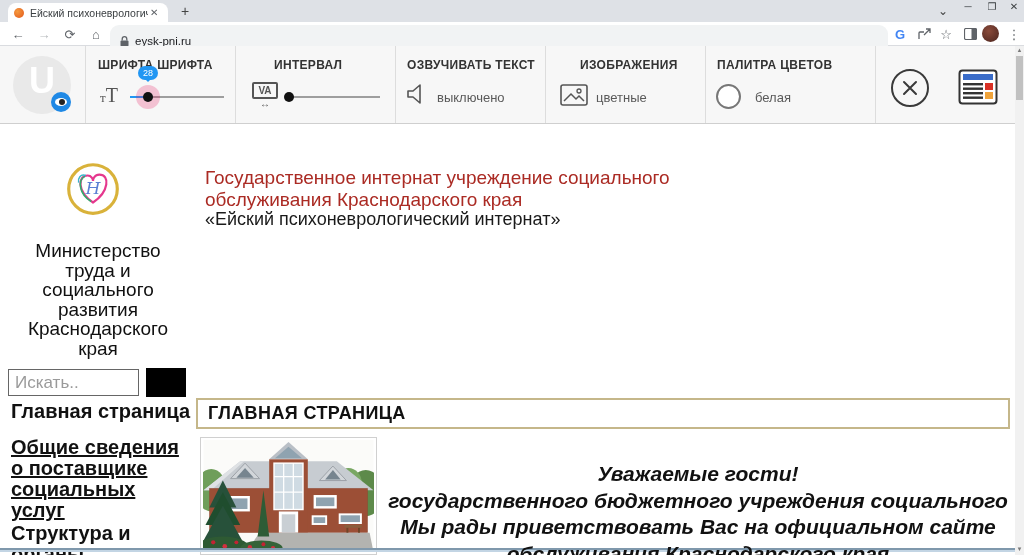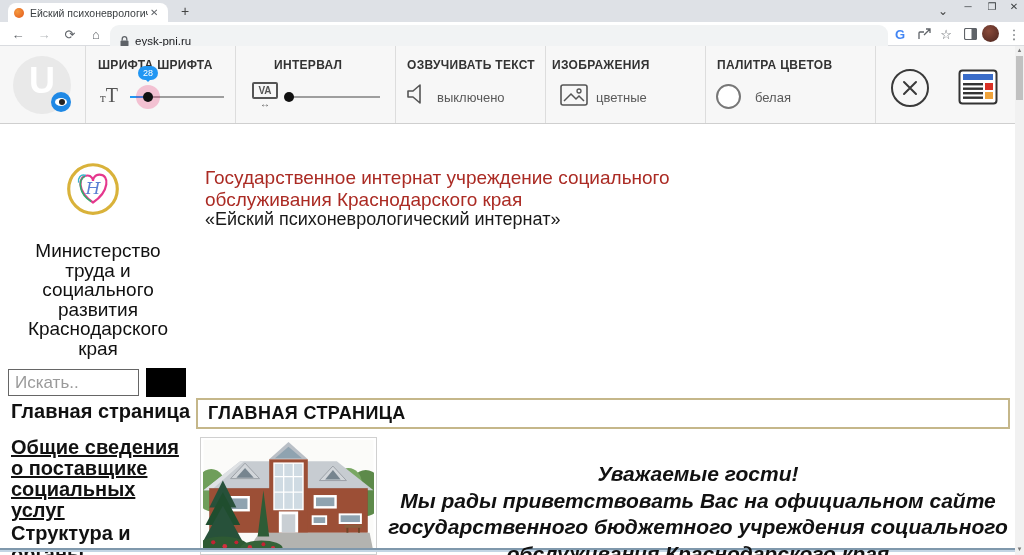--- a/index.html
+++ b/index.html
@@ -162,21 +162,21 @@
     <div class="slider-track" style="left:286px;">
       <div class="slider-handle" style="left:-2px;"></div>
     </div>
 
     <div class="sec-label" style="left:407px;">ОЗВУЧИВАТЬ ТЕКСТ</div>
     <svg style="position:absolute; left:407px; top:38px;" width="18" height="20" viewBox="0 0 18 20">
       <path d="M1 7 h5 L13 1 V19 L6 13 H1 Z" fill="none" stroke="#555" stroke-width="1.6" stroke-linejoin="round"></path>
     </svg>
     <div class="sec-status" style="left:437px;text-align:right;">выключено</div>
 
-    <div class="sec-label" style="left:552px;">ИЗОБРАЖЕНИЯ</div>
+    <div class="sec-label" style="left:580px;">ИЗОБРАЖЕНИЯ</div>
     <svg style="position:absolute; left:560px; top:38px;" width="28" height="22" viewBox="0 0 28 22">
       <rect x="1" y="1" width="26" height="20" rx="2" fill="none" stroke="#555" stroke-width="1.6"></rect>
       <circle cx="19" cy="7" r="2" fill="none" stroke="#555" stroke-width="1.3"></circle>
       <path d="M4 17 l7-7 5 5 3-3 5 5" fill="none" stroke="#555" stroke-width="1.5"></path>
     </svg>
     <div class="sec-status" style="left:596px;">цветные</div>
 
     <div class="sec-label" style="left:717px;">ПАЛИТРА ЦВЕТОВ</div>
     <div class="palette-circle"></div>
     <div class="sec-status" style="left:755px;">белая</div>
@@ -279,22 +279,22 @@
         <circle cx="22" cy="110" r="2.4" fill="#d32f3f"></circle>
       <circle cx="34" cy="106" r="2" fill="#c42333"></circle>
         <circle cx="48" cy="111" r="2.3" fill="#d32f3f"></circle>
       <circle cx="62" cy="108" r="2" fill="#c42333"></circle>
         <circle cx="72" cy="112" r="2.2" fill="#d32f3f"></circle>
     </svg>
   </div>
 
   <div class="welcome">
     <div>Уважаемые гости!</div>
+    <div>государственного бюджетного учреждения социального</div>
     <div>Мы рады приветствовать Вас на официальном сайте</div>
-    <div>государственного бюджетного учреждения социального</div>
     <div>обслуживания Краснодарского края</div>
   </div>
 
   <div class="bottom-line"></div>
 
   <div class="scrollbar">
     <div class="sb-arrow" style="top:1px;">▲</div>
     <div class="sb-thumb"></div>
     <div class="sb-arrow" style="top:500px;">▼</div>
   </div>

